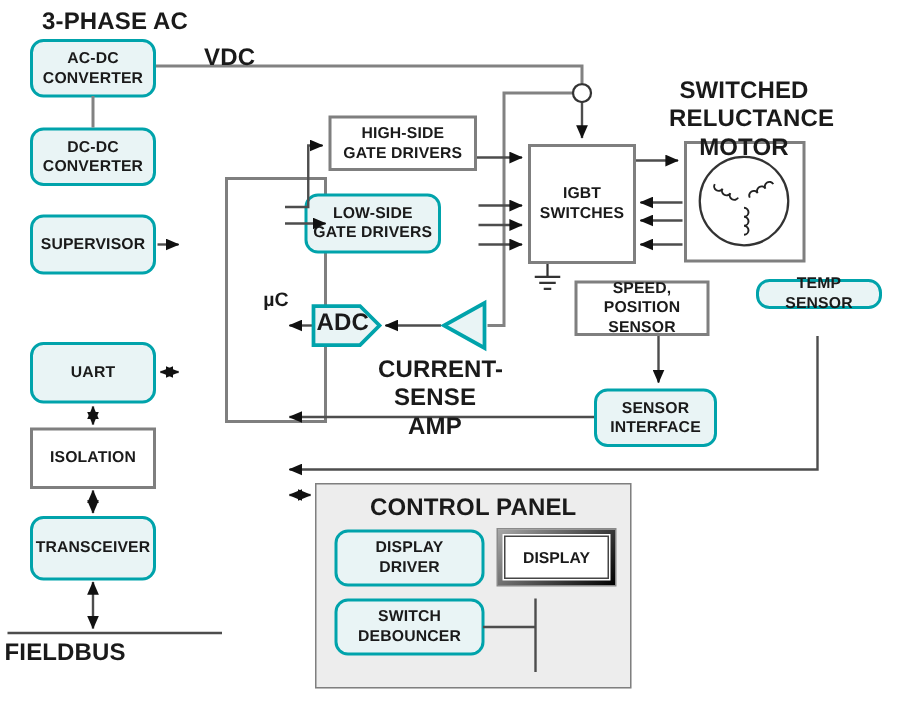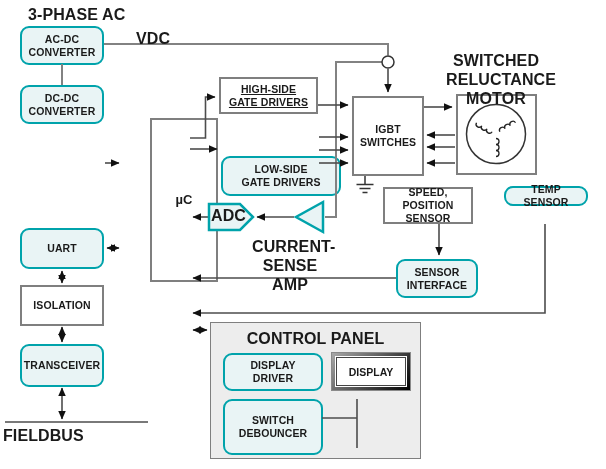--- a/index.html
+++ b/index.html
@@ -120,43 +120,44 @@
   <div class="lbl" style="left:446px;top:51px;width:100px;text-align:center;">SWITCHED
 RELUCTANCE
 MOTOR</div>
   <div class="lbl" style="left:210px;top:329px;width:211px;text-align:center;">CONTROL PANEL</div>
   <div class="lbl" style="left:211px;top:206px;width:30px;text-align:center;">ADC</div>
 
   <div class="box teal" style="left:20px;top:26px;width:84px;height:39px;">AC-DC
 CONVERTER</div>
   <div class="box teal" style="left:20px;top:85px;width:84px;height:39px;">DC-DC
 CONVERTER</div>
+  <div class="box teal" style="left:20px;top:143px;width:84px;height:40px;">SUPERVISOR</div>
   <div class="box plain" style="left:20px;top:285px;width:84px;height:41px;">ISOLATION</div>
   <div class="box teal" style="left:20px;top:228px;width:84px;height:41px;">UART</div>
   <div class="box teal" style="left:20px;top:344px;width:84px;height:43px;">TRANSCEIVER</div>
 
   <div class="box plain mcu-label" style="left:122px;top:118px;width:68px;height:164px;margin-left:28px;">µC</div>
 
-  <div class="box plain" style="left:219px;top:77px;width:99px;height:37px;text-decoration:underline;">HIGH-SIDE
+  <div class="box plain" style="left:219px;top:77px;width:99px;height:37px;">HIGH-SIDE
 GATE DRIVERS</div>
-  <div class="box teal" style="left:221px;top:129px;width:120px;height:40px;margin-top:27px;">LOW-SIDE
+  <div class="box teal" style="left:203px;top:129px;width:91px;height:40px;">LOW-SIDE
 GATE DRIVERS</div>
   <div class="box plain" style="left:352px;top:96px;width:72px;height:80px;">IGBT
 SWITCHES</div>
   <div class="box plain" style="left:456px;top:94px;width:81px;height:81px;"></div>
 
   <div class="box plain" style="left:383px;top:187px;width:90px;height:37px;">SPEED, POSITION
 SENSOR</div>
   <div class="box teal" style="left:396px;top:259px;width:82px;height:39px;">SENSOR
 INTERFACE</div>
   <div class="box teal" style="left:504px;top:186px;width:84px;height:20px;">TEMP
 SENSOR</div>
 
   <div class="box teal" style="left:223px;top:353px;width:100px;height:38px;">DISPLAY
 DRIVER</div>
   <div class="bezel" style="left:331px;top:352px;width:80px;height:39px;">
     <div class="bezel-inner">DISPLAY</div>
   </div>
-  <div class="box teal" style="left:223px;top:399px;width:100px;height:56px;">SWITCH
+  <div class="box teal" style="left:223px;top:399px;width:100px;height:38px;">SWITCH
 DEBOUNCER</div>
 
 
 </div>
 
 </body></html>

